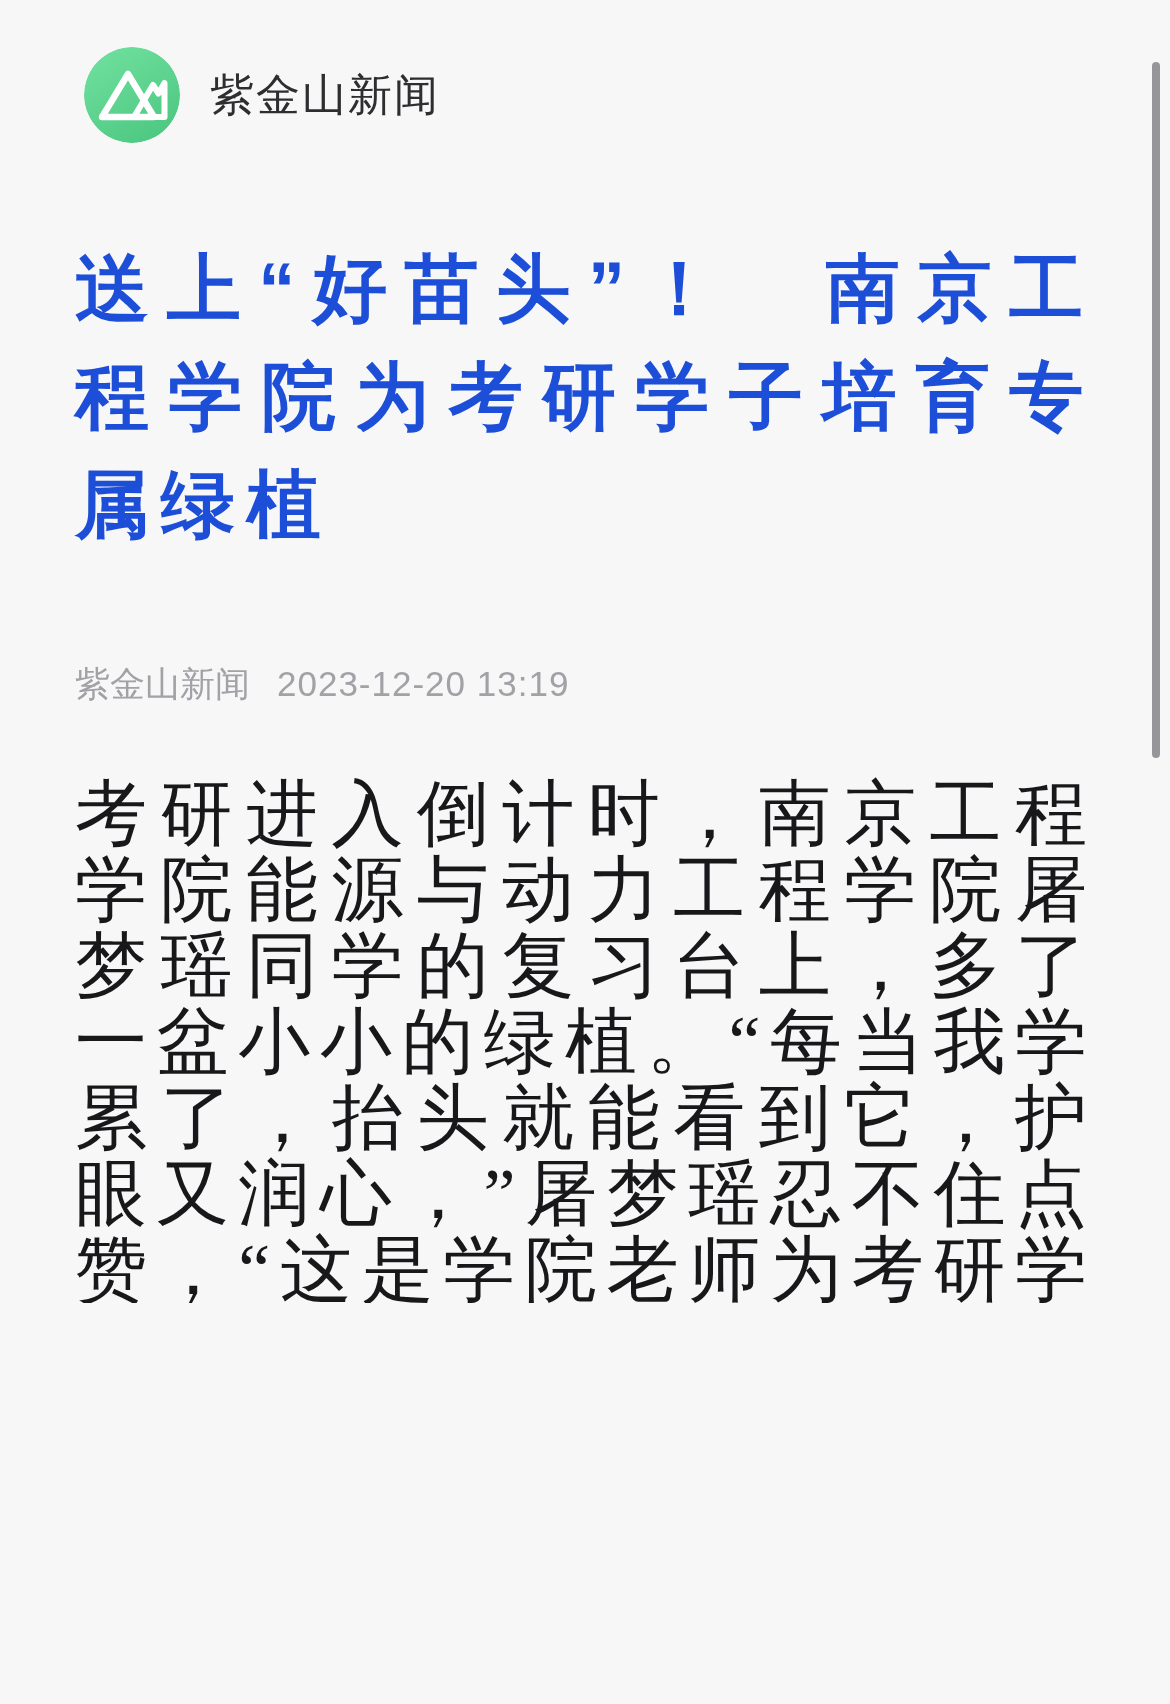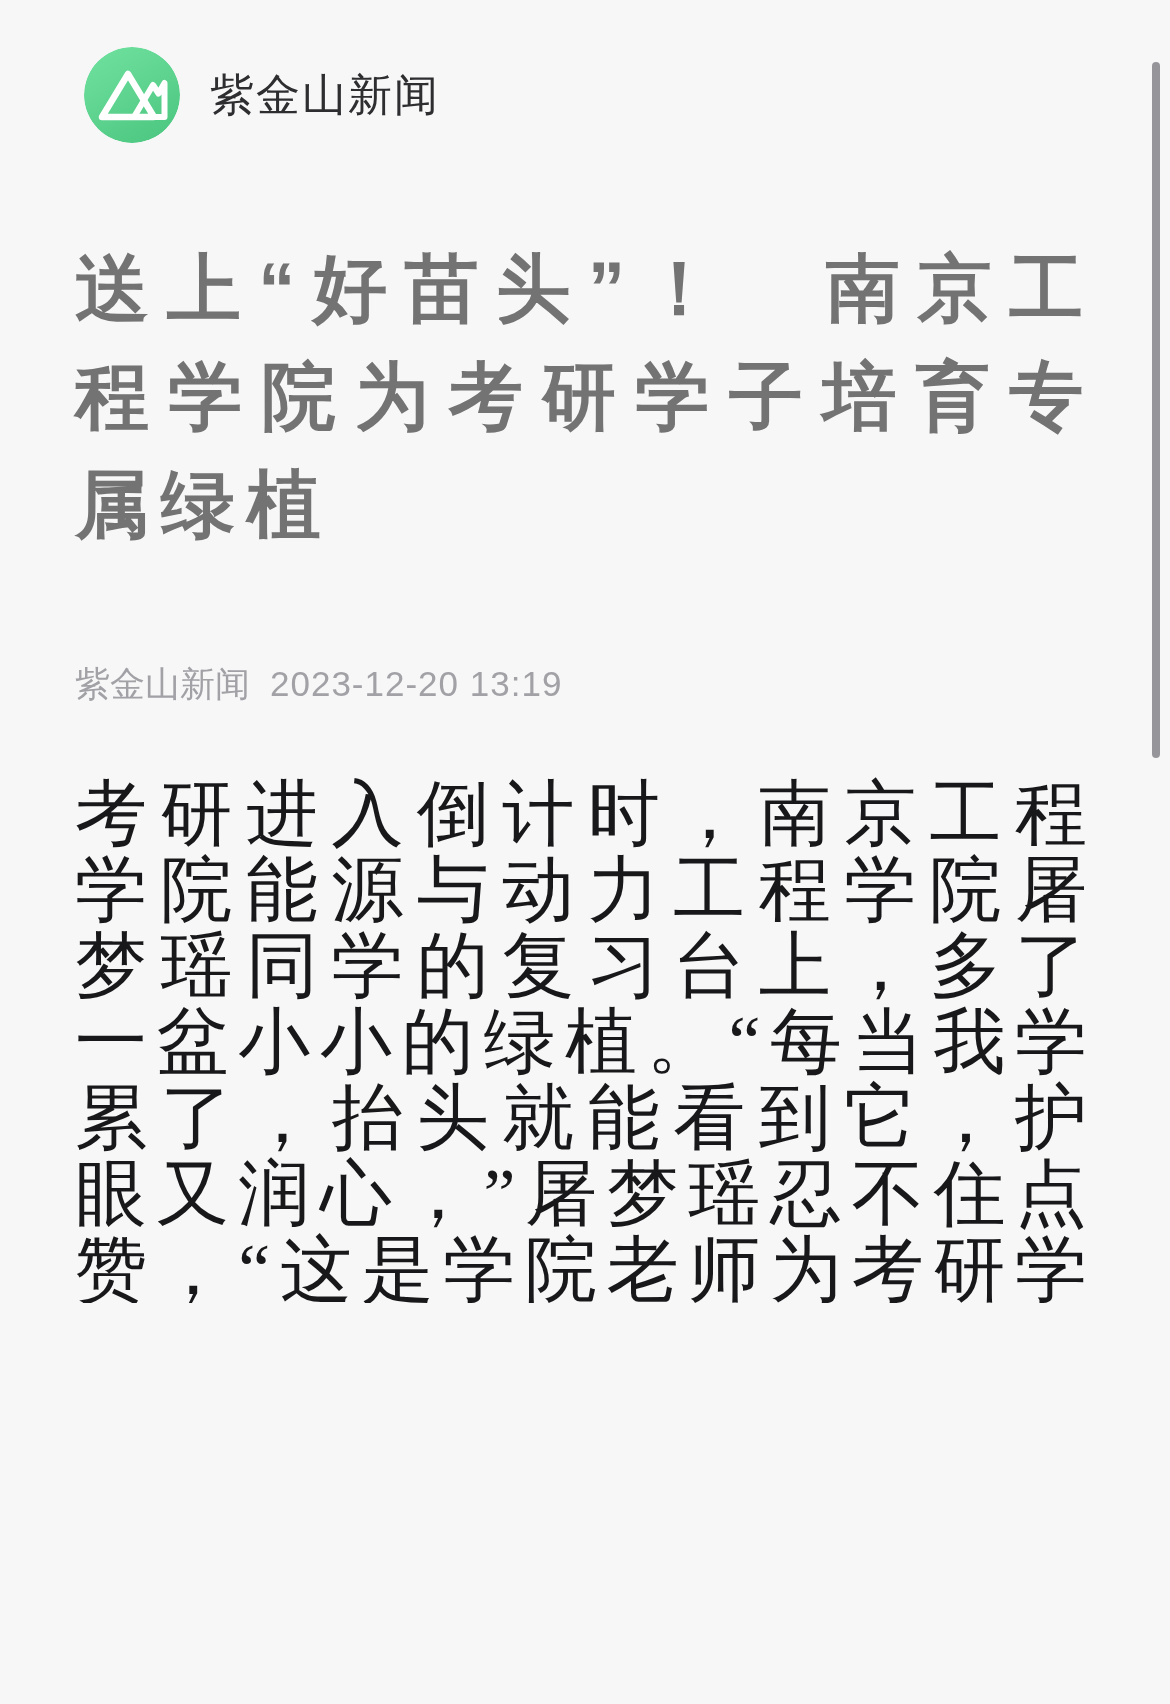--- a/index.html
+++ b/index.html
@@ -63,32 +63,32 @@
     background: #96969a;
   }
 
   
   .article { padding: 0 75px; }
   .title {
     margin-top: 92px;
     font-size: 74px;
     line-height: 108px;
     font-weight: 700;
-    color: #737373;
+    color: #1d4ed8;
     letter-spacing: 0.16em;
     text-align: justify;
   }
   .byline {
     margin-top: 102px;
     display: flex;
     align-items: baseline;
     font-size: 35px;
     color: #a1a1a6;
   }
-  .byline .date { margin-left: 20px; letter-spacing: 1px; }
+  .byline .date { margin-left: 27px; letter-spacing: 1px; }
   .body-text {
     margin-top: 68px;
     font-size: 72px;
     line-height: 76px;
     color: #18181a;
     letter-spacing: 0.11em;
     text-align: justify;
     font-family: Liberation Serif, serif;
   }
 </style>

